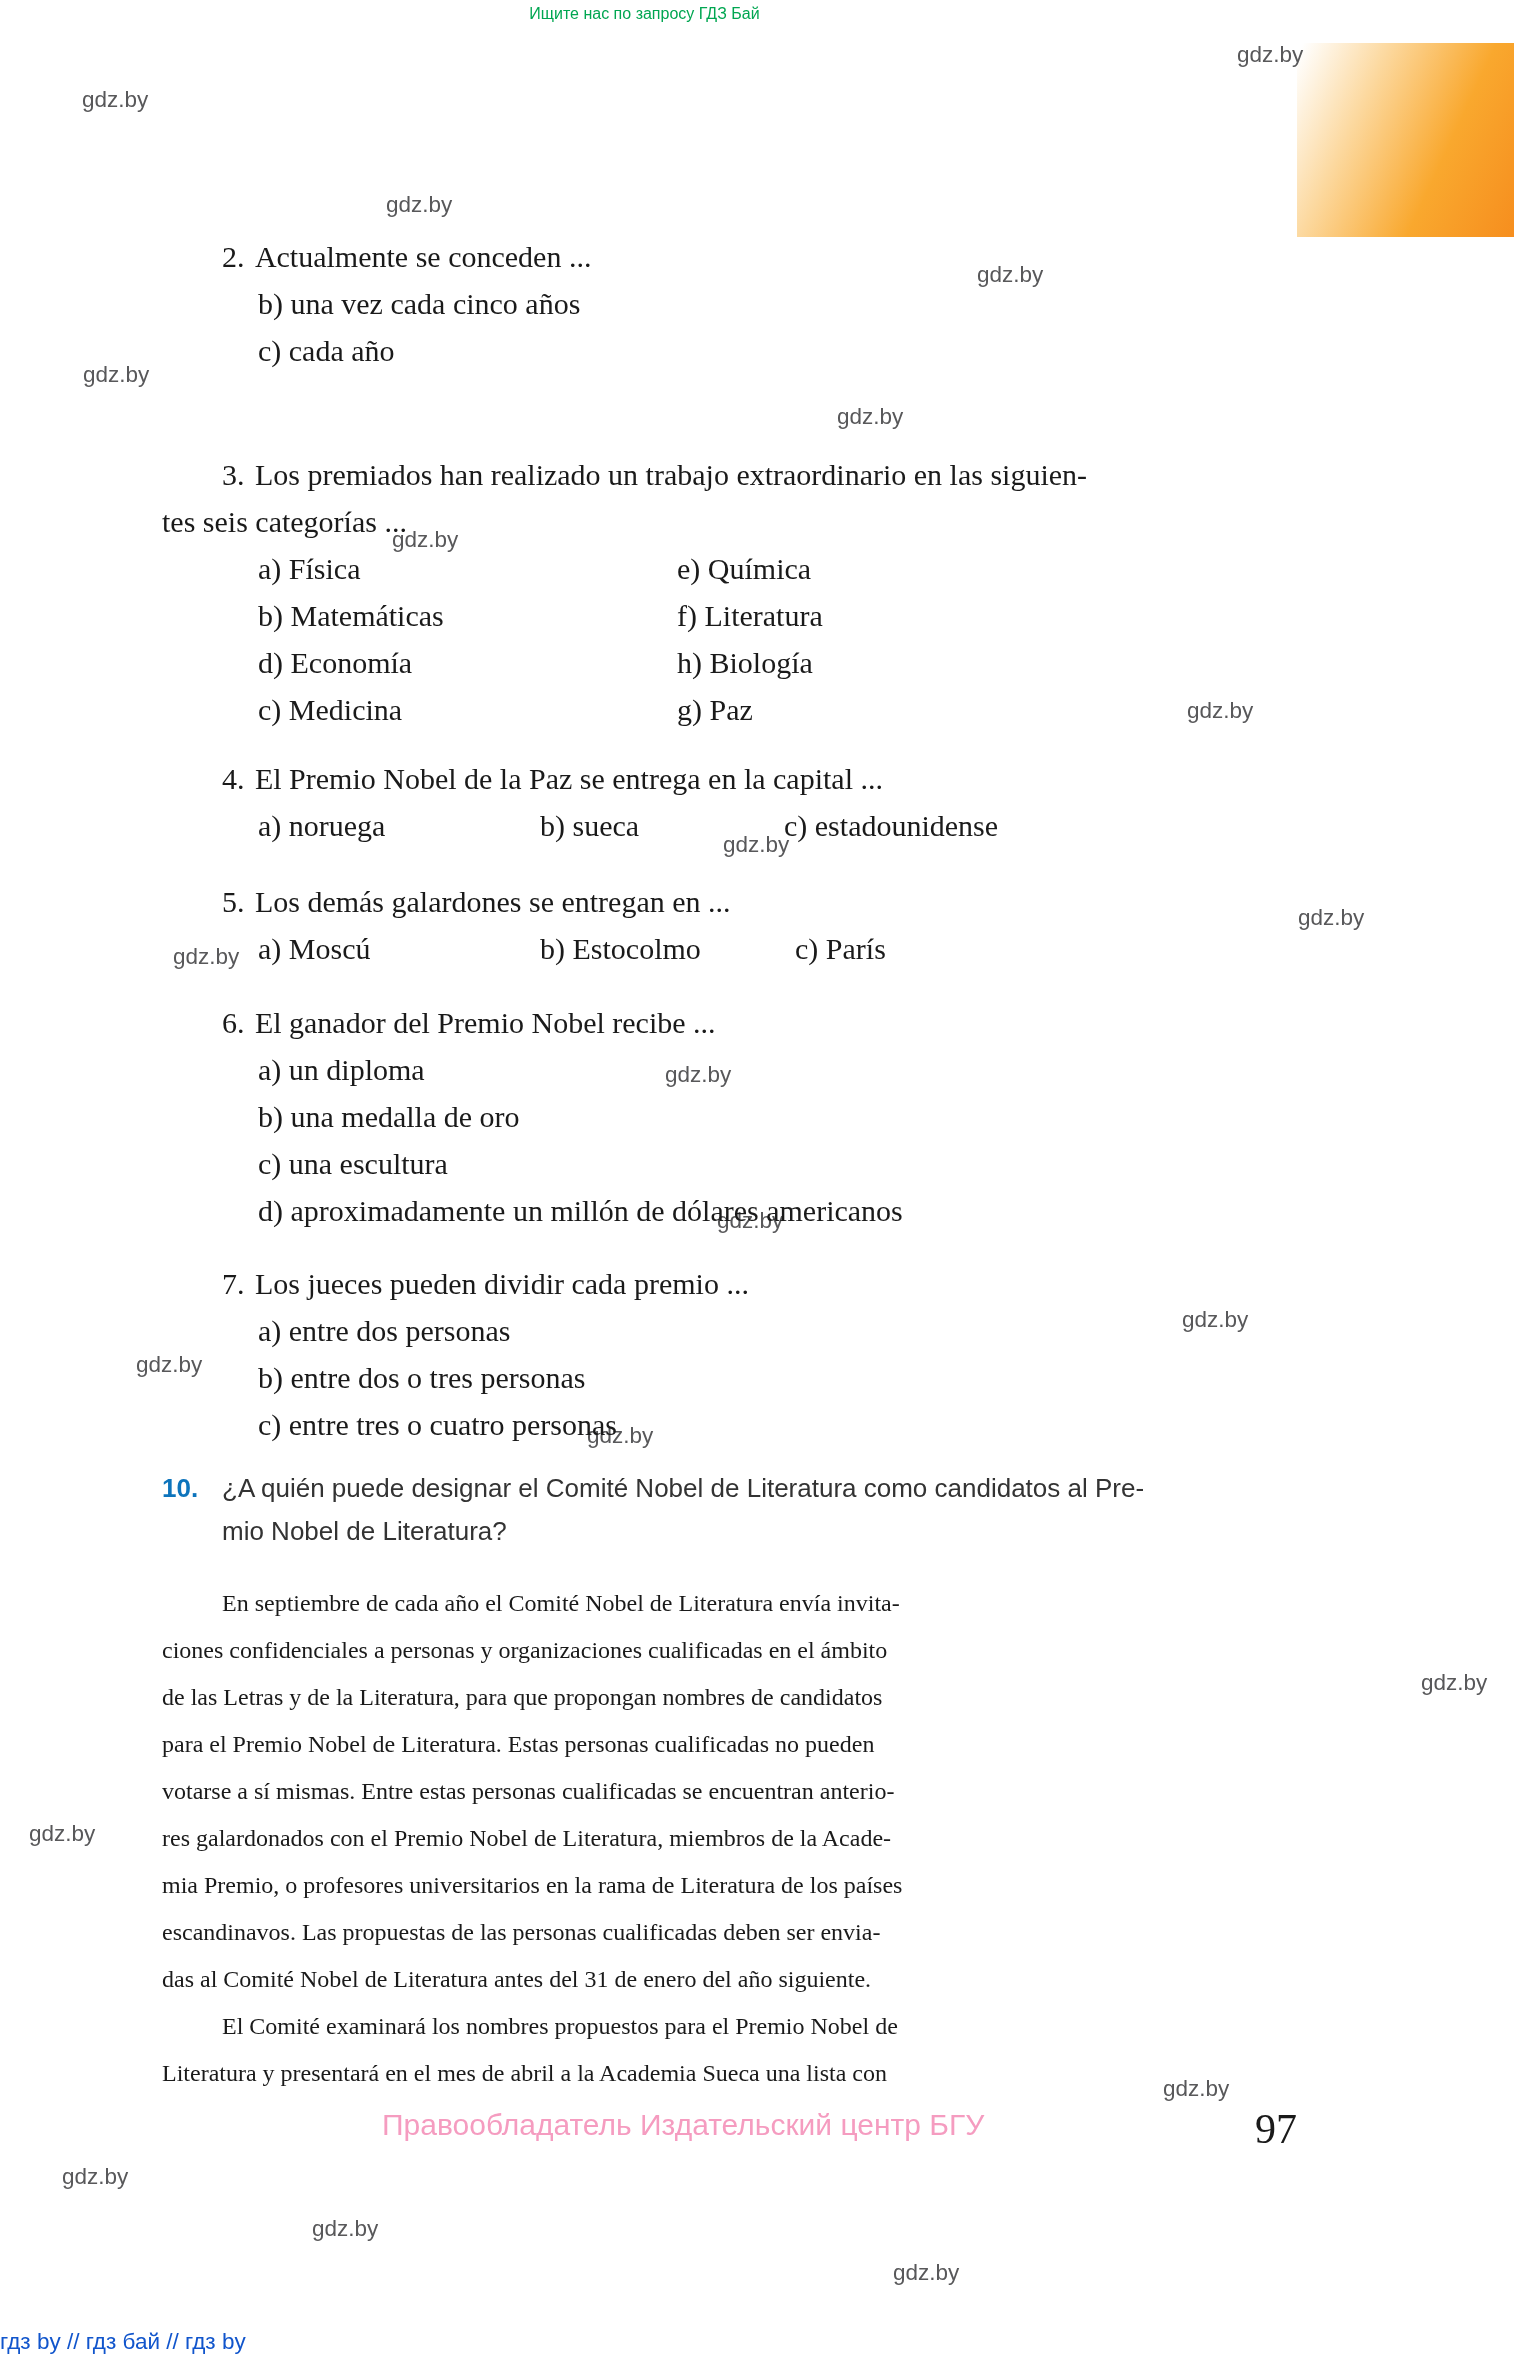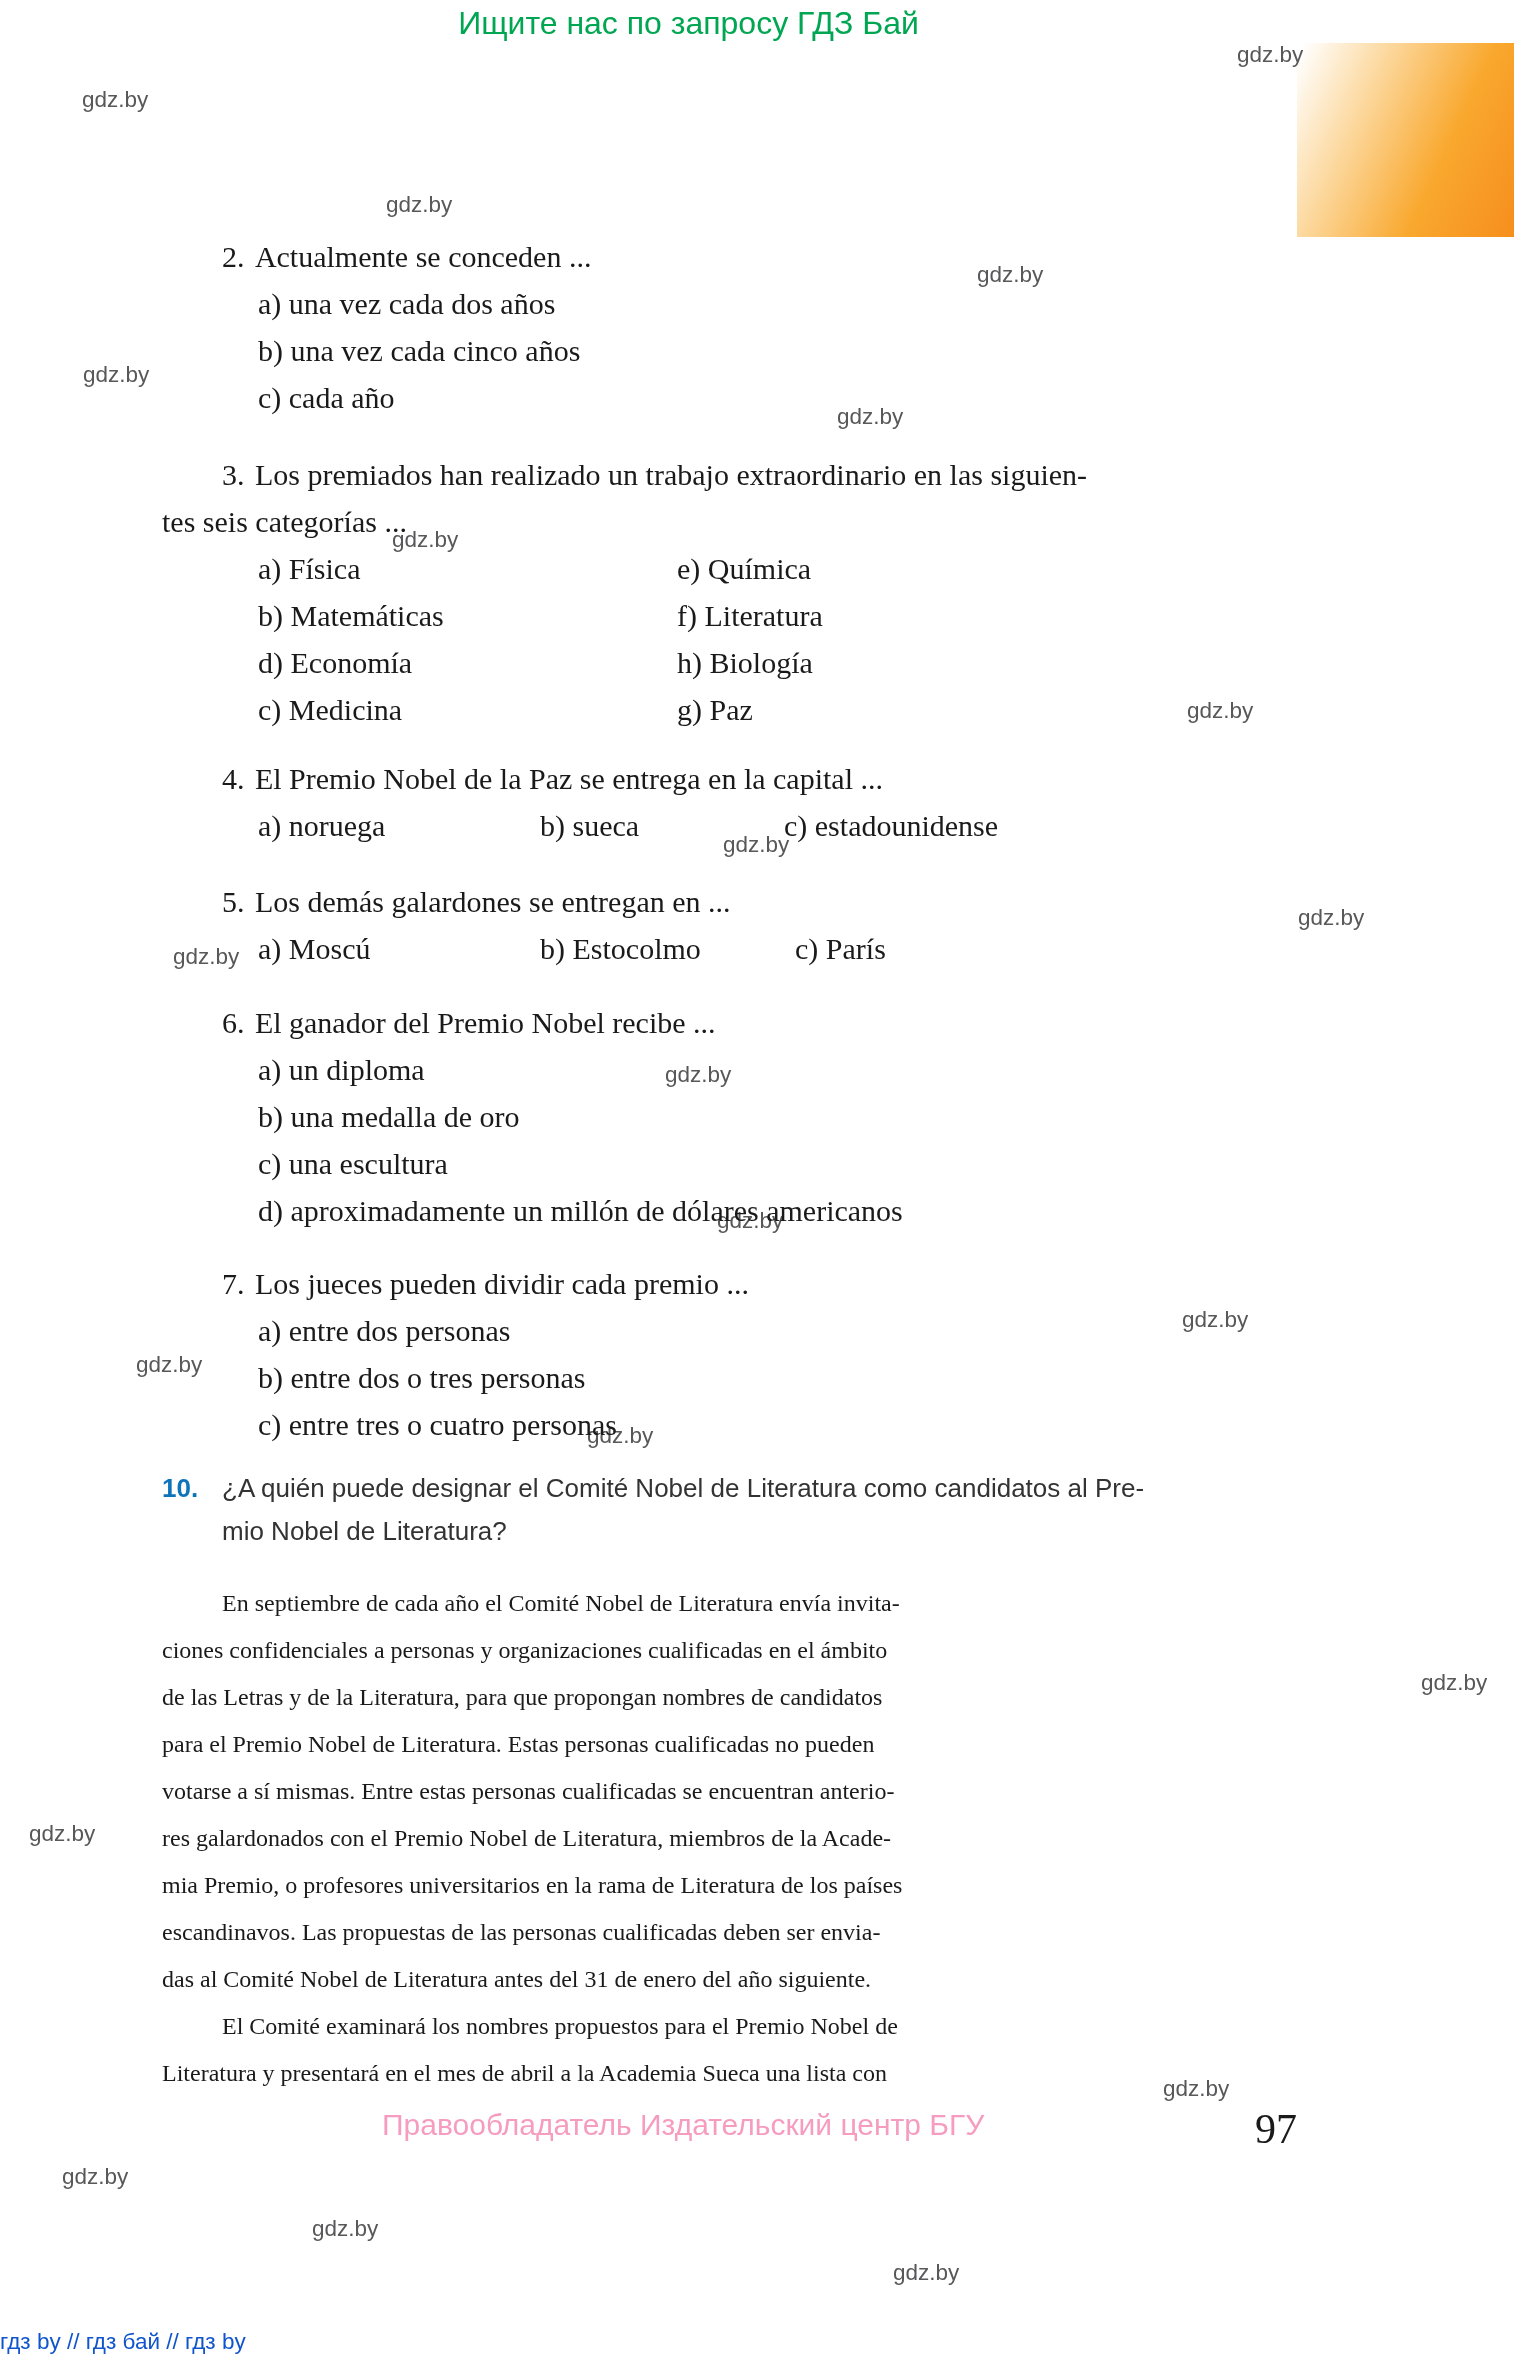--- a/index.html
+++ b/index.html
@@ -1,21 +1,21 @@
 <!DOCTYPE html>
 <html style="font-size:14px"><head>
 <meta charset="utf-8">
 <style>
   html,body{margin:0;padding:0;background:#e8e8e8;}
   .page{position:relative;width:1535px;height:2377px;background:#ffffff;overflow:hidden;
         font-family:"Liberation Serif","DejaVu Serif",serif;color:#1a1a1a;}
   .wm{position:absolute;font-family:"Liberation Sans","DejaVu Sans",sans-serif;
       font-size:22.5px;color:#58585a;white-space:nowrap;}
   .top-notice{position:absolute;top:5.2px;left:0;width:1289px;text-align:center;
-      font-family:"Liberation Sans","DejaVu Sans",sans-serif;font-size:32px;color:#00a651;white-space:nowrap;padding-left:44px;}
+      font-family:"Liberation Sans","DejaVu Sans",sans-serif;font-size:16px;color:#00a651;white-space:nowrap;}
   .orange-corner{position:absolute;left:1297px;top:43px;width:217px;height:194px;
       background:linear-gradient(115deg,#ffffff 2%,#fcd9a0 30%,#f9a82e 65%,#f68e1e 100%);}
   .q{position:absolute;left:162px;width:1142px;font-size:30px;line-height:47px;}
   .q-head{padding-left:60px;}
   .qnum{margin-right:10.4px;}
   .opt{padding-left:96px;}
   .row2 .c1{display:inline-block;margin-left:96px;width:419px;}
   .q4row .s1,.q5row .s1{display:inline-block;margin-left:96px;width:282px;}
   .q4row .s2{display:inline-block;width:244px;}
   .q5row .s2{display:inline-block;width:255px;}
@@ -59,21 +59,20 @@
   <span class="wm" style="left:29px;top:1821px">gdz.by</span>
   <span class="wm" style="left:1163px;top:2076px">gdz.by</span>
   <span class="wm" style="left:62px;top:2164px">gdz.by</span>
   <span class="wm" style="left:312px;top:2216px">gdz.by</span>
   <span class="wm" style="left:893px;top:2260px">gdz.by</span>
 
   <div class="q" style="top:233px">
     <div class="q-head">
       <span class="qnum">2.</span><span>Actualmente se conceden ...</span>
     </div>
-    <div class="opt">a) una vez cada dos años</div>
     <div class="opt">b) una vez cada cinco años</div>
     <div class="opt">c) cada año</div>
   </div>
 
   <div class="q" style="top:451px">
     <div class="q-head">
       <span class="qnum">3.</span><span>Los premiados han realizado un trabajo extraordinario en las siguien-</span>
     </div>
     <div>tes seis categorías ...</div>
     <div class="row2">

